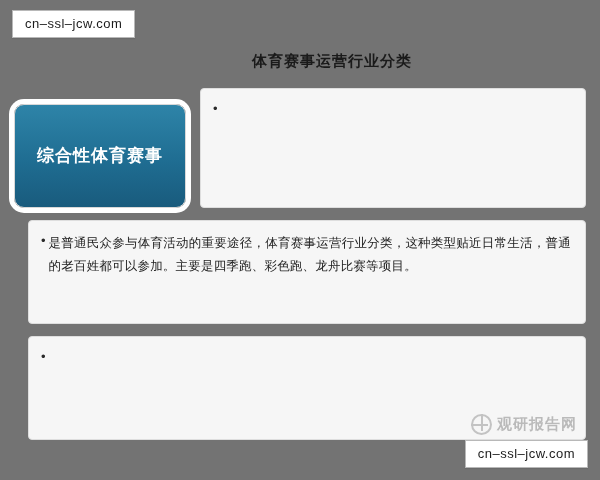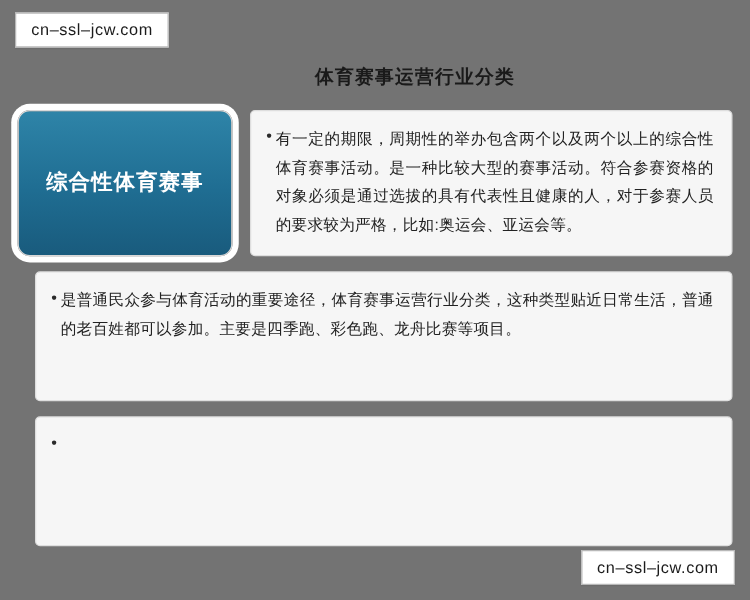--- a/index.html
+++ b/index.html
@@ -75,20 +75,21 @@
     min-height: 104px;
     border-radius: 10px;
     background: linear-gradient(180deg, #2e84a8 0%, #1f6d92 55%, #195b7d 100%);
     border: 1px solid #d8d8d8;
     box-shadow: 0 0 0 5px #ffffff, 0 1px 3px rgba(0,0,0,0.18);
     display: flex;
     align-items: center;
     justify-content: center;
     box-sizing: border-box;
     padding: 8px 14px;
+    margin-top: 16px;
   }
   .label-text {
     color: #ffffff;
     font-size: 17px;
     font-weight: bold;
     line-height: 1.55;
     text-align: center;
     letter-spacing: 1px;
   }
   .desc-box {
@@ -183,35 +184,38 @@
   <div class="title">体育赛事运营行业分类</div>
 
   <div class="rows">
 
     <div class="row">
       <div class="label-box">
         <div class="label-text">综合性体育赛事</div>
       </div>
       <div class="desc-box">
         <span class="bullet">•</span>
-        <span class="desc-text">有一定的期限，周期性的举办包含两个以及两个以上的综合性体育赛事活动。是一种比较大型的赛事活动。符合参赛资格的对象必须是通过选拔的具有代表性且健康的人，对于参赛人员的要求较为严格，比如:奥运会、亚运会等。</span>
       </div>
     </div>
 
     <div class="row">
       <div class="desc-box">
         <span class="bullet">•</span>
         <span class="desc-text">是普通民众参与体育活动的重要途径，体育赛事运营行业分类，这种类型贴近日常生活，普通的老百姓都可以参加。主要是四季跑、彩色跑、龙舟比赛等项目。</span>
       </div>
     </div>
 
     <div class="row">
       <div class="desc-box">
         <span class="bullet">•</span>
         <div class="site-wm">
+          <div class="site-wm-main">
+            <span class="globe"></span>
+            <span>观研报告网</span>
+          </div>
         </div>
       </div>
     </div>
 
   </div>
 
   <div class="wm-bottom">cn–ssl–jcw.com</div>
 
 </div>
 

